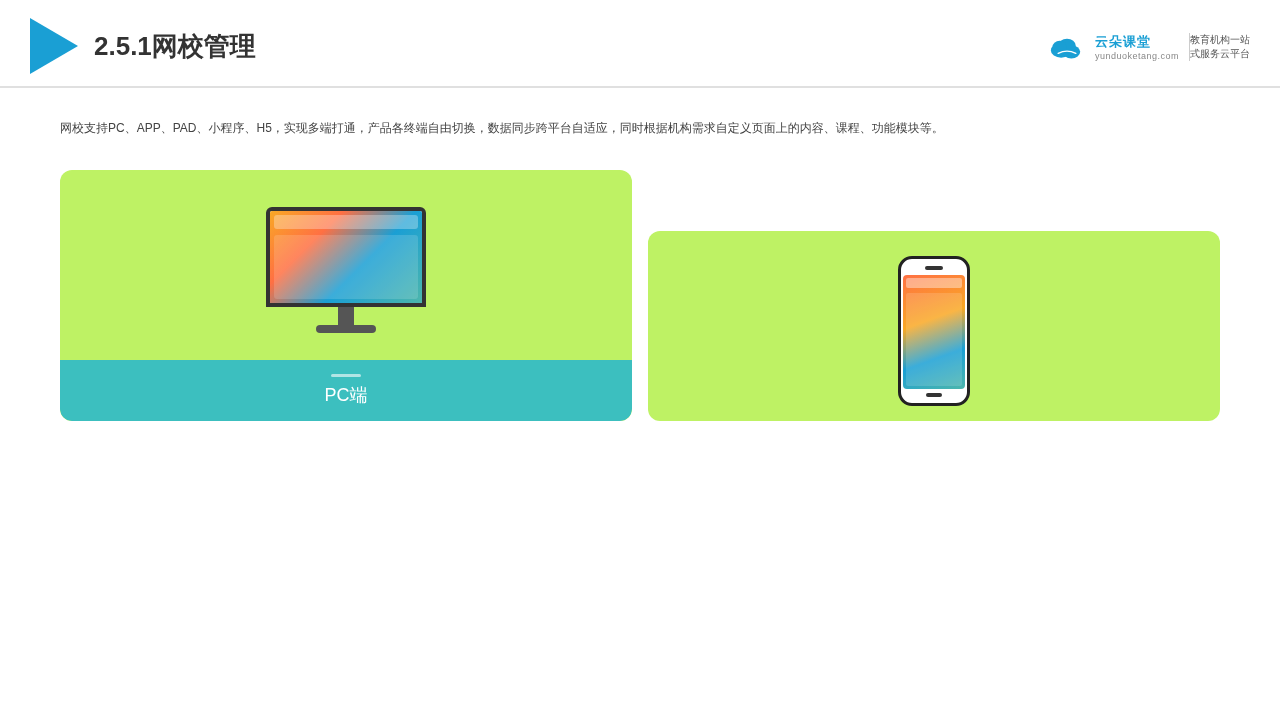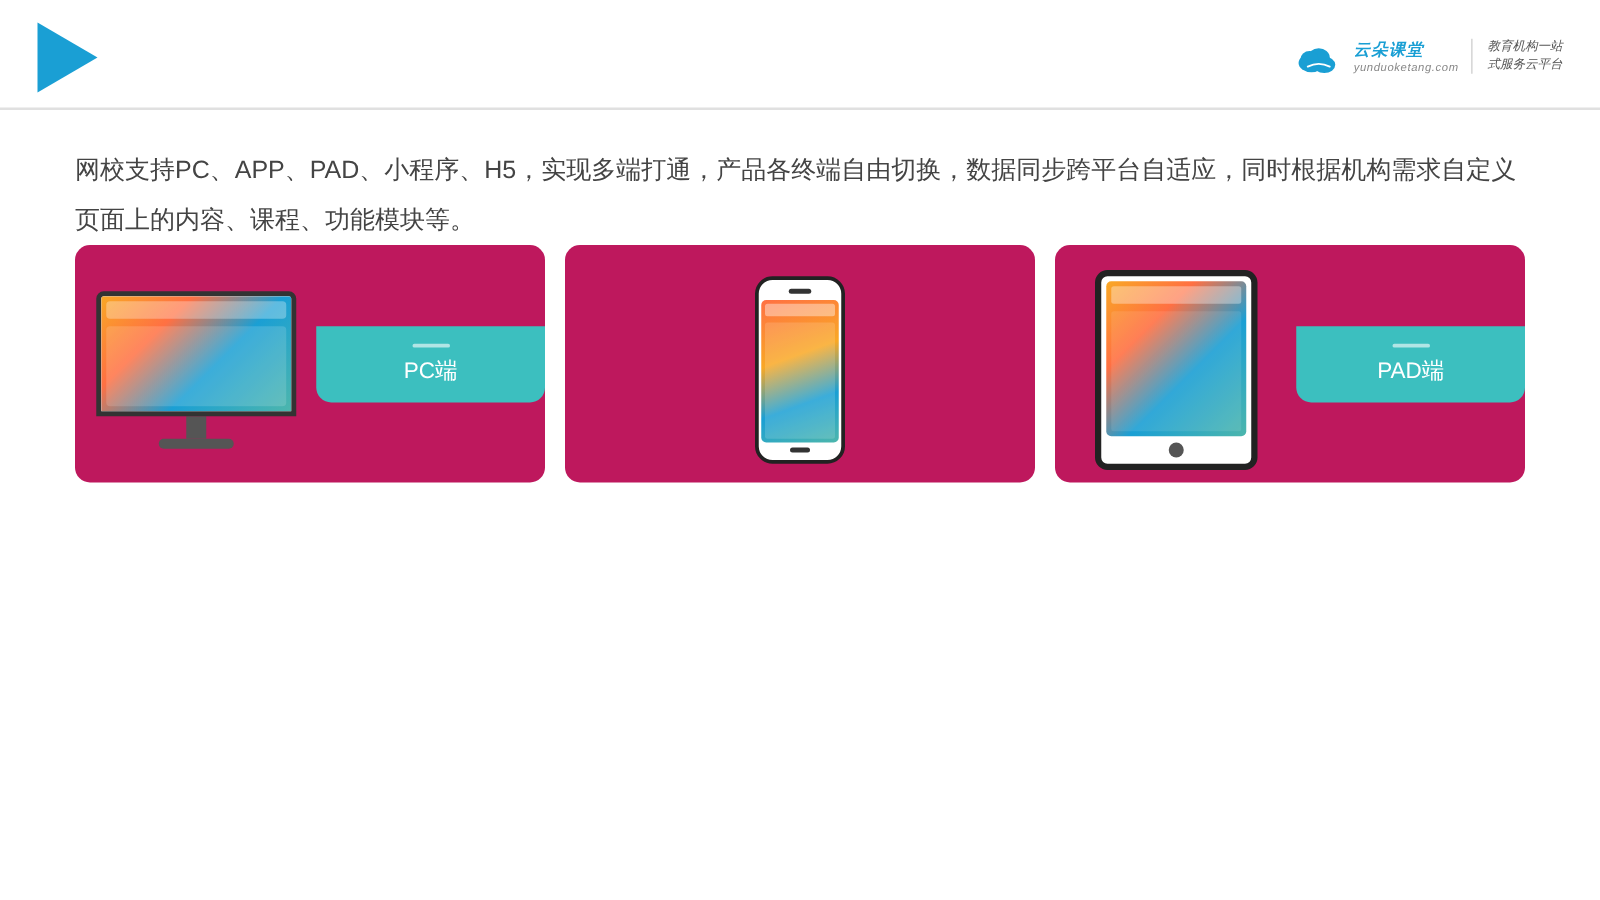--- a/index.html
+++ b/index.html
@@ -37,23 +37,22 @@
       font-weight: 600;
       color: #333;
     }
     .header-right {
       display: flex;
       align-items: center;
       gap: 8px;
     }
     .brand-logo {
       display: flex;
-      align-items: flex-start;
+      align-items: flex-end;
       gap: 6px;
-      font-style: italic;
     }
     .cloud-icon {
       width: 44px;
       height: 30px;
     }
     .brand-text-block {
       display: flex;
       flex-direction: column;
       align-items: flex-start;
     }
@@ -67,47 +66,48 @@
       font-size: 9px;
       color: #888;
       letter-spacing: 0.5px;
     }
     .brand-slogan {
       font-size: 10px;
       color: #555;
       line-height: 1.4;
       text-align: right;
       border-left: 1px solid #ccc;
-      padding-left: 12px;
+      padding-left: 0;
       margin-left: 4px;
     }
 
     
     .content {
       padding: 28px 60px 20px 60px;
     }
     .description {
-      font-size: 20px;
+      font-size: 12px;
       color: #444;
       line-height: 2;
+      margin-bottom: 30px;
     }
 
     
     .cards-container {
       display: flex;
       gap: 16px;
       align-items: flex-end;
     }
 
     .device-card {
-      background: #be185d;
+      background: #bef264;
       border-radius: 12px;
       flex: 1;
       display: flex;
-      flex-direction: row;
+      flex-direction: column;
       align-items: center;
       overflow: hidden;
     }
 
     .device-image-area {
       width: 100%;
       display: flex;
       align-items: center;
       justify-content: center;
       padding: 20px 10px 10px;
@@ -342,20 +342,21 @@
       margin: 0 auto 6px;
       border-radius: 2px;
     }
   </style>
 </head>
 <body>
 
 <div class="header">
   <div class="header-left">
     <div class="logo-triangle"></div>
+    <h1 class="page-title">2.5.1网校管理</h1>
   </div>
   <div class="header-right">
     <div class="brand-logo">
 
       <svg class="cloud-icon" viewBox="0 0 60 40" fill="none" xmlns="http://www.w3.org/2000/svg">
         <ellipse cx="22" cy="26" rx="14" ry="10" fill="#1a9fd4"></ellipse>
         <ellipse cx="36" cy="28" rx="12" ry="9" fill="#1a9fd4"></ellipse>
         <ellipse cx="30" cy="20" rx="12" ry="10" fill="#1a9fd4"></ellipse>
         <ellipse cx="20" cy="22" rx="10" ry="9" fill="#1a9fd4"></ellipse>
 
@@ -394,28 +395,17 @@
     </div>
 
     <div class="device-card">
       <div class="device-image-area">
         <div class="phone-device">
           <div class="phone-screen"></div>
         </div>
       </div>
     </div>
 
-    <div class="device-card">
-      <div class="device-image-area">
-        <div class="tablet-device">
-          <div class="tablet-screen"></div>
-        </div>
-      </div>
-      <div class="device-label">
-        <div class="label-bar-line"></div>
-        <span>PAD端</span>
-      </div>
-    </div>
 
 
 
   </div>
 </div>
 
 </body></html>

